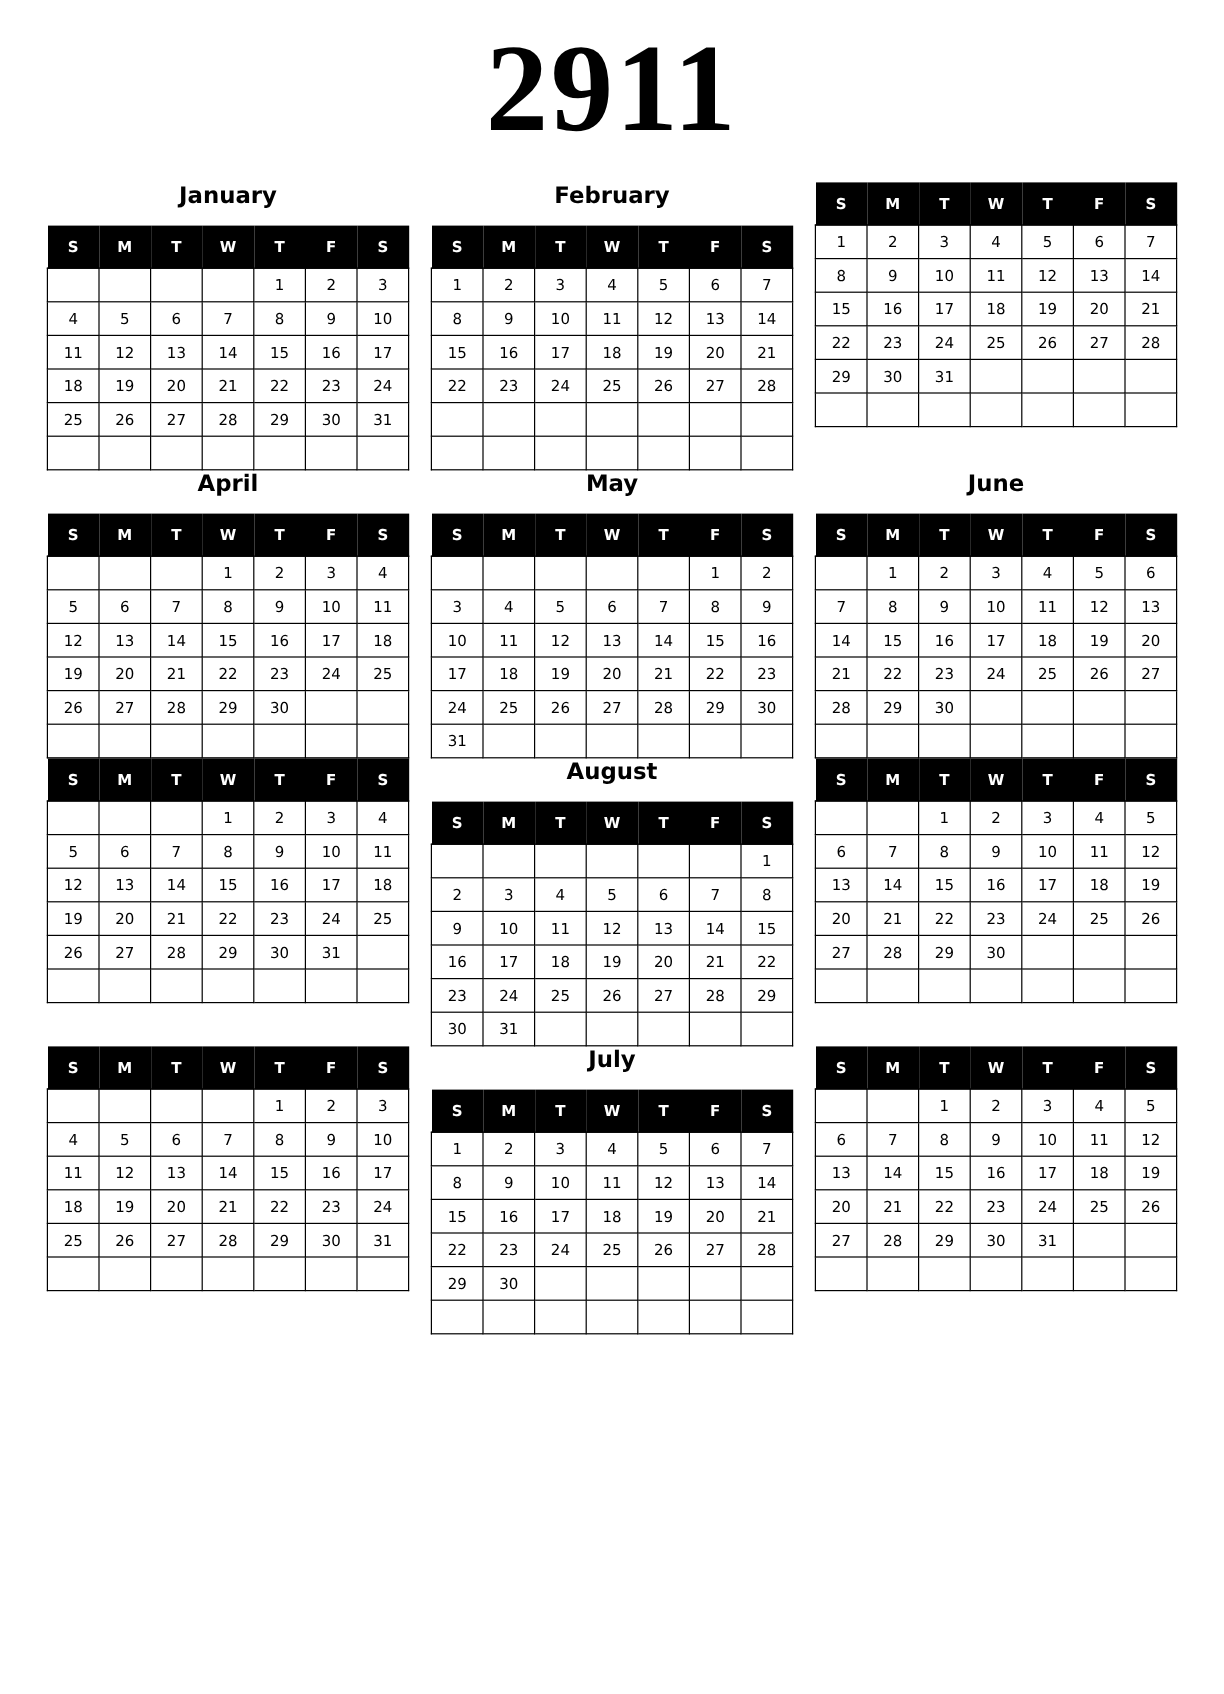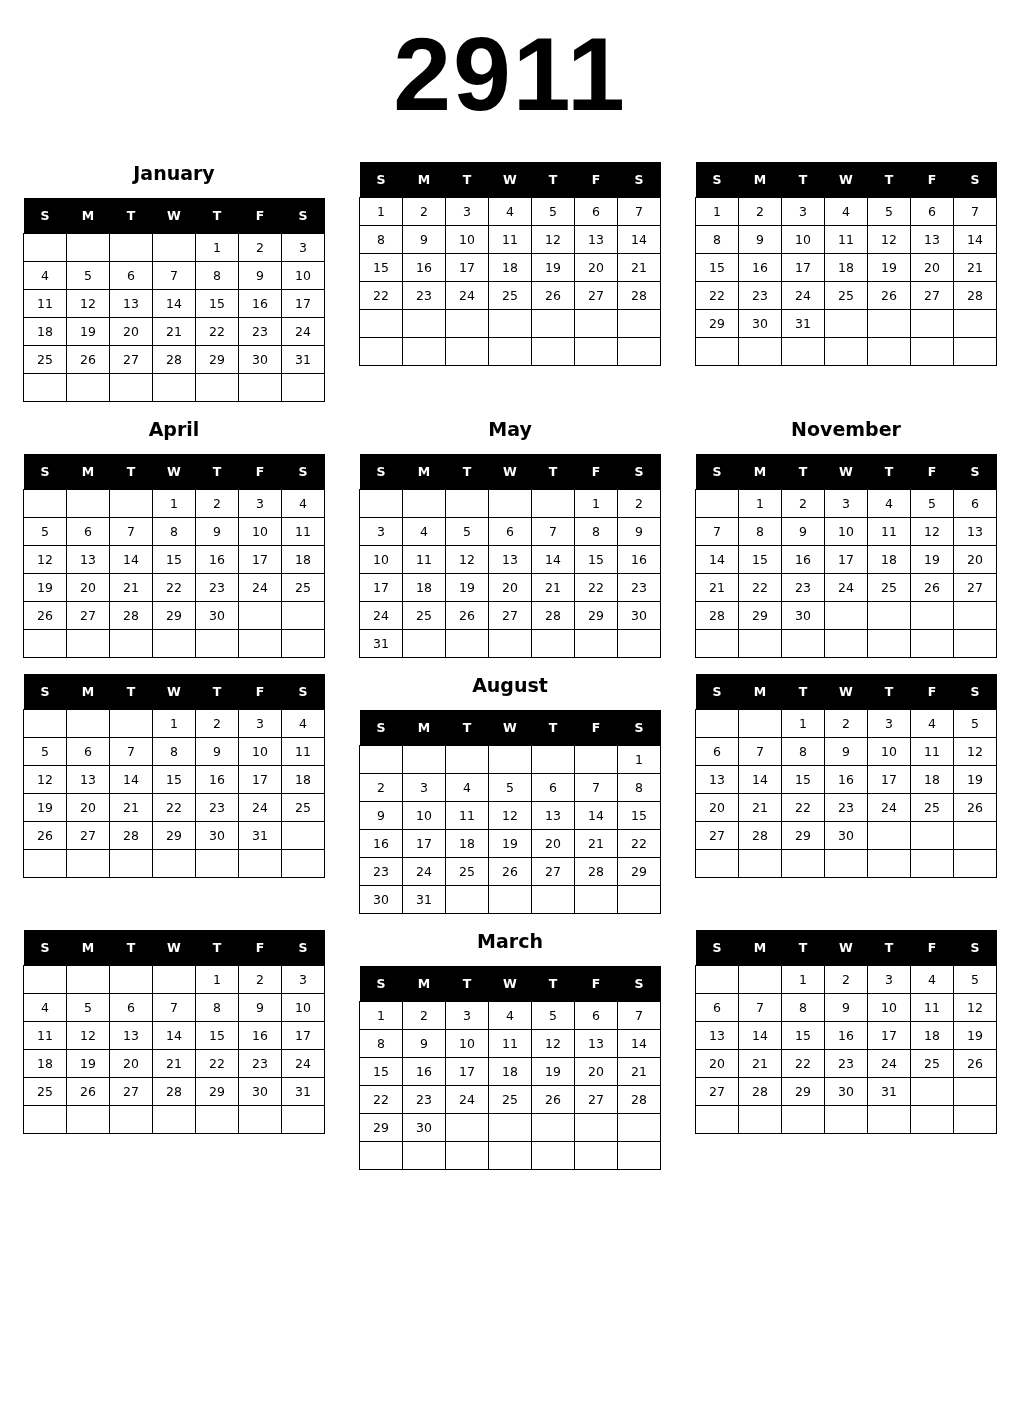--- a/index.html
+++ b/index.html
@@ -20,30 +20,29 @@
     height: 1412px;
     box-sizing: border-box;
   }
   .year-title {
     text-align: center;
     font-size: 104px;
     font-weight: bold;
     letter-spacing: 2px;
     line-height: 1;
     padding-top: 22px;
-    font-family: Liberation Sans, sans-serif;
+    font-family: Liberation Serif, serif;
   }
   .months-grid {
     display: grid;
     grid-template-columns: repeat(3, 320px);
     justify-content: center;
     column-gap: 0px;
     row-gap: 0px;
-    margin-top: 36px;
-    gap: 16px;
+    margin-top: 26px;
   }
   .month {
     width: 320px;
     box-sizing: border-box;
     padding: 0 0 0 0;
     margin-bottom: 0px;
   }
   .month-name {
     text-align: center;
     font-size: 19px;
@@ -151,20 +150,21 @@
               <td></td>
               <td></td>
               <td></td>
               <td></td>
               <td></td>
             </tr>
           </tbody>
         </table>
       </div>
       <div class="month">
+        <div class="month-name">February</div>
         <table class="cal">
           <thead>
             <tr>
               <th>S</th>
               <th>M</th>
               <th>T</th>
               <th>W</th>
               <th>T</th>
               <th>F</th>
               <th>S</th>
@@ -437,21 +437,21 @@
               <td></td>
               <td></td>
               <td></td>
               <td></td>
               <td></td>
             </tr>
           </tbody>
         </table>
       </div>
       <div class="month">
-        <div class="month-name">November</div>
+        <div class="month-name">June</div>
         <table class="cal">
           <thead>
             <tr>
               <th>S</th>
               <th>M</th>
               <th>T</th>
               <th>W</th>
               <th>T</th>
               <th>F</th>
               <th>S</th>
@@ -794,21 +794,21 @@
               <td></td>
               <td></td>
               <td></td>
               <td></td>
               <td></td>
             </tr>
           </tbody>
         </table>
       </div>
       <div class="month">
-        <div class="month-name">March</div>
+        <div class="month-name">July</div>
         <table class="cal">
           <thead>
             <tr>
               <th>S</th>
               <th>M</th>
               <th>T</th>
               <th>W</th>
               <th>T</th>
               <th>F</th>
               <th>S</th>

